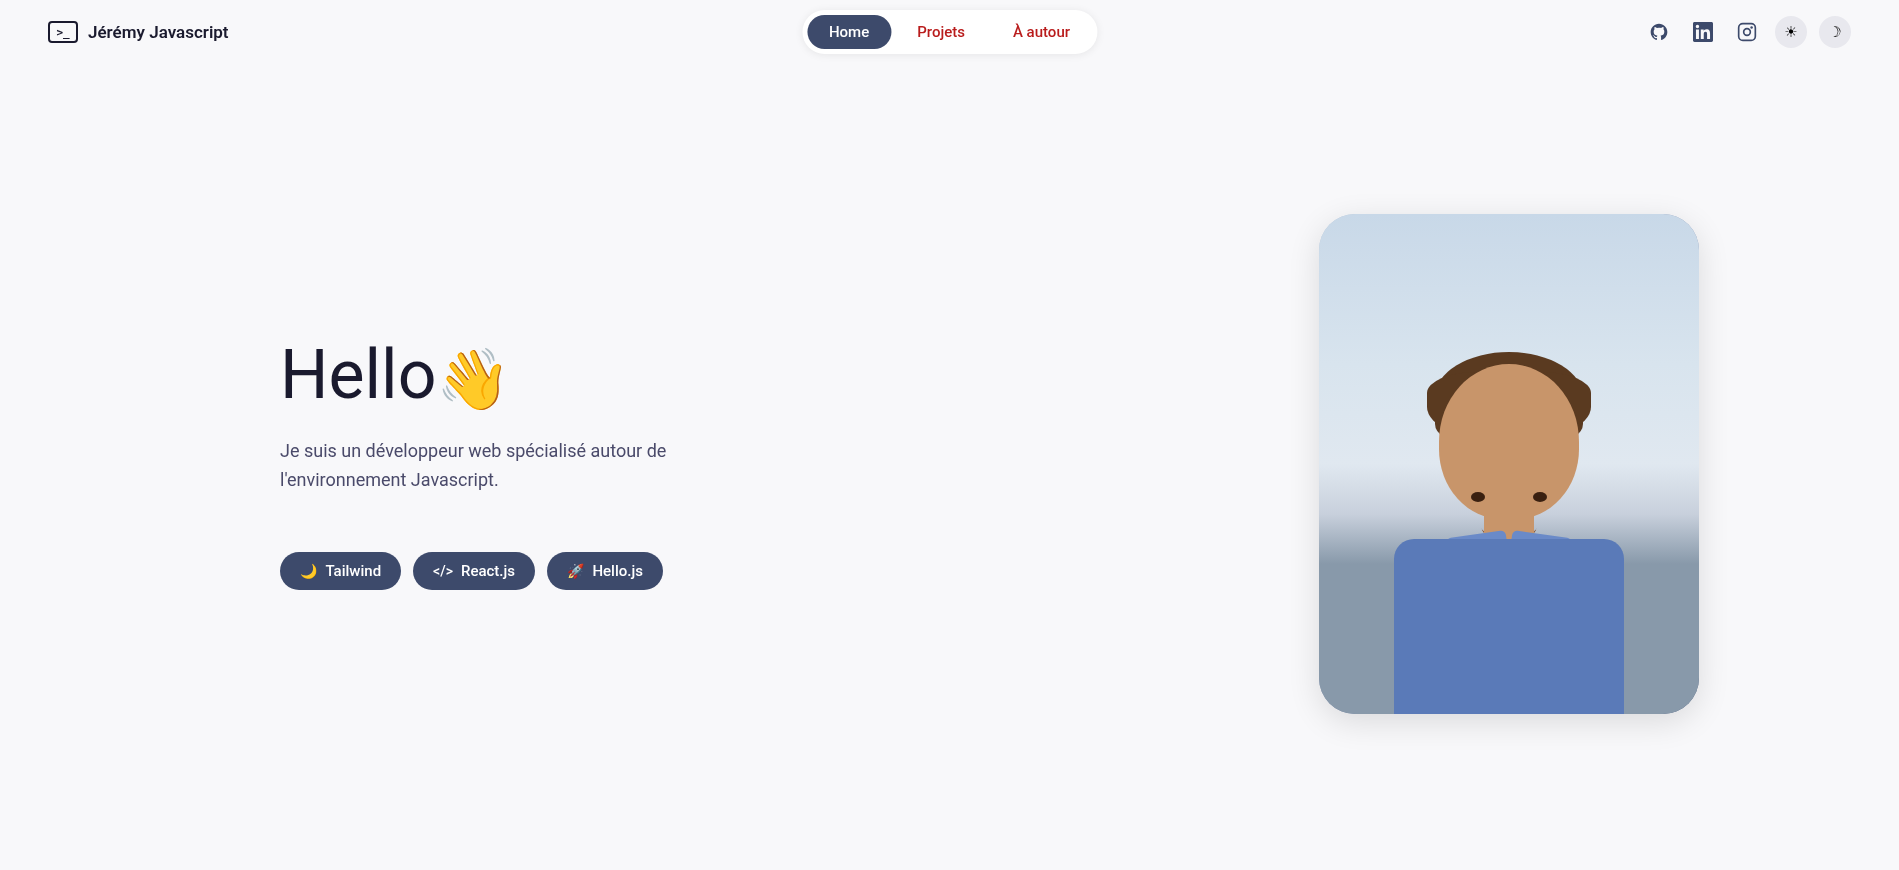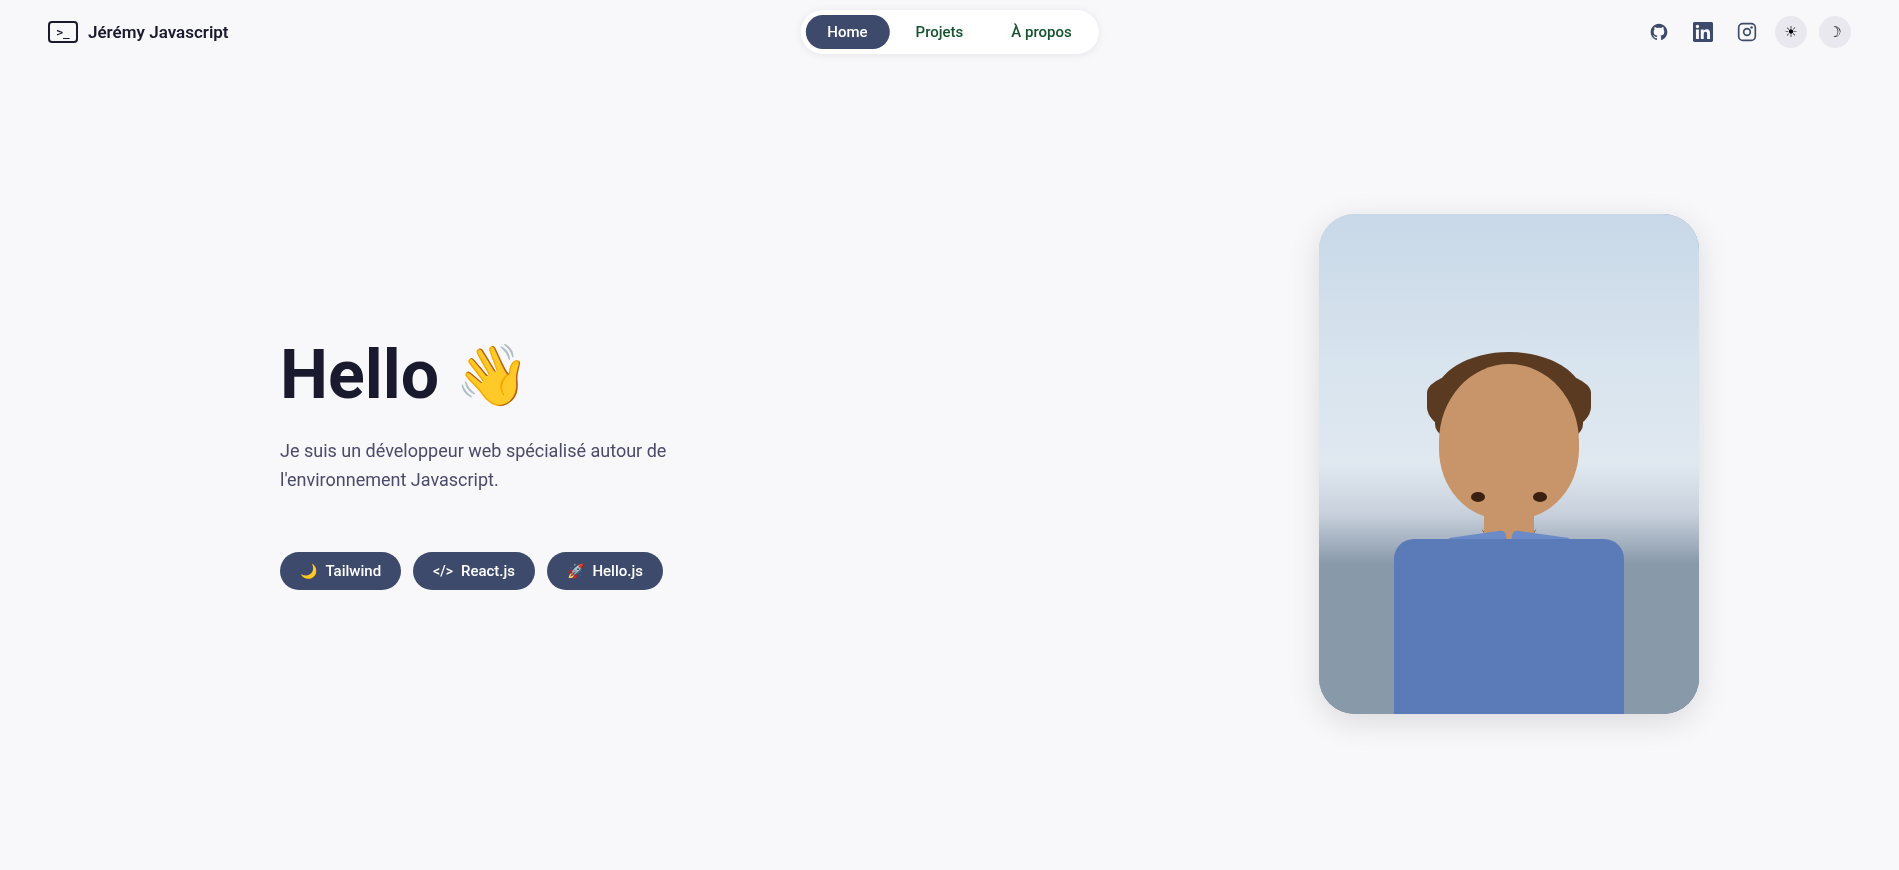--- a/index.html
+++ b/index.html
@@ -63,21 +63,21 @@
       left: 50%;
       transform: translateX(-50%);
     }
 
     .nav-link {
       padding: 8px 22px;
       border-radius: 50px;
       font-size: 15px;
       cursor: pointer;
       font-weight: 500;
-      color: #14532d;
+      color: #b91c1c;
       transition: background 0.2s;
     }
 
     .nav-link.active {
       background: #3d4a6b;
       color: #fff;
     }
 
     .nav-right {
       display: flex;
@@ -130,26 +130,25 @@
       padding: 40px 200px 40px 280px;
       height: calc(870px - 70px);
     }
 
     .hero-text {
       max-width: 550px;
     }
 
     .hello-title {
       font-size: 68px;
-      font-weight: 700;
+      font-weight: 400;
       color: #1a1a2e;
       line-height: 1.1;
       display: flex;
-      align-items: center;
-      gap: 16px;
+      align-items: flex-end;
       margin-bottom: 24px;
     }
 
     .wave-emoji {
       font-size: 60px;
     }
 
     .hero-description {
       font-size: 18px;
       color: #4a4a6a;
@@ -379,21 +378,21 @@
   </div>
 
   <div class="nav-links">
     <div class="nav-link active">
       <span>Home</span>
     </div>
     <div class="nav-link">
       <span>Projets</span>
     </div>
     <div class="nav-link">
-      <span>À propos</span>
+      <span>À autour</span>
     </div>
   </div>
 
   <div class="nav-right">
     <div class="nav-icon-btn">
       <svg class="github-svg" viewBox="0 0 24 24" xmlns="http://www.w3.org/2000/svg">
         <path d="M12 2C6.477 2 2 6.477 2 12c0 4.418 2.865 8.166 6.839 9.489.5.092.682-.217.682-.482 0-.237-.009-.868-.013-1.703-2.782.603-3.369-1.342-3.369-1.342-.454-1.155-1.11-1.462-1.11-1.462-.908-.62.069-.608.069-.608 1.003.07 1.531 1.03 1.531 1.03.892 1.529 2.341 1.087 2.91.832.092-.647.35-1.088.636-1.338-2.22-.253-4.555-1.11-4.555-4.943 0-1.091.39-1.984 1.029-2.683-.103-.253-.446-1.27.098-2.647 0 0 .84-.269 2.75 1.025A9.578 9.578 0 0112 6.836c.85.004 1.705.114 2.504.336 1.909-1.294 2.747-1.025 2.747-1.025.546 1.377.202 2.394.1 2.647.64.699 1.028 1.592 1.028 2.683 0 3.842-2.339 4.687-4.566 4.935.359.309.678.919.678 1.852 0 1.336-.012 2.415-.012 2.743 0 .267.18.578.688.48C19.138 20.163 22 16.418 22 12c0-5.523-4.477-10-10-10z"></path>
       </svg>
     </div>
     <div class="nav-icon-btn">

